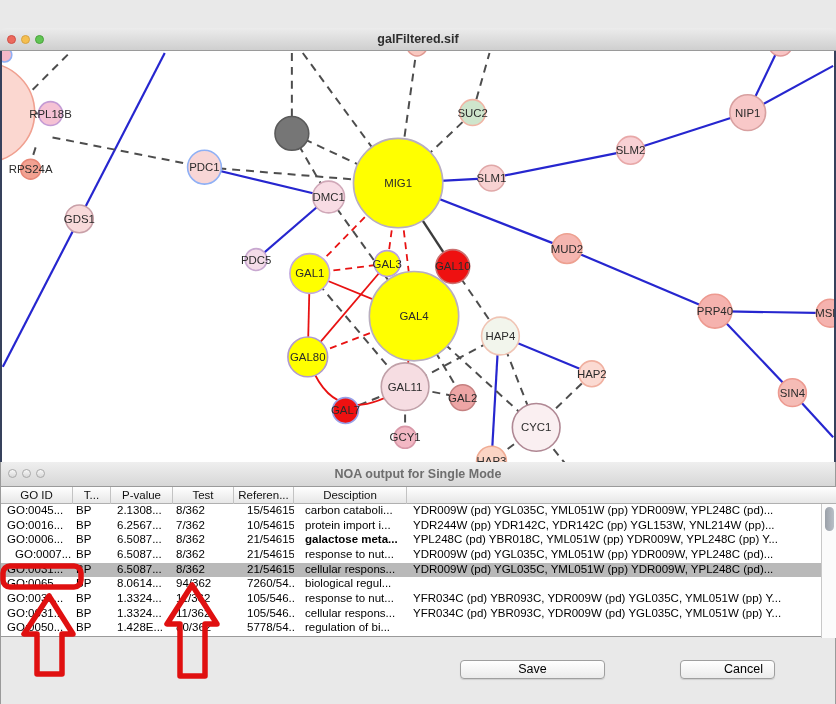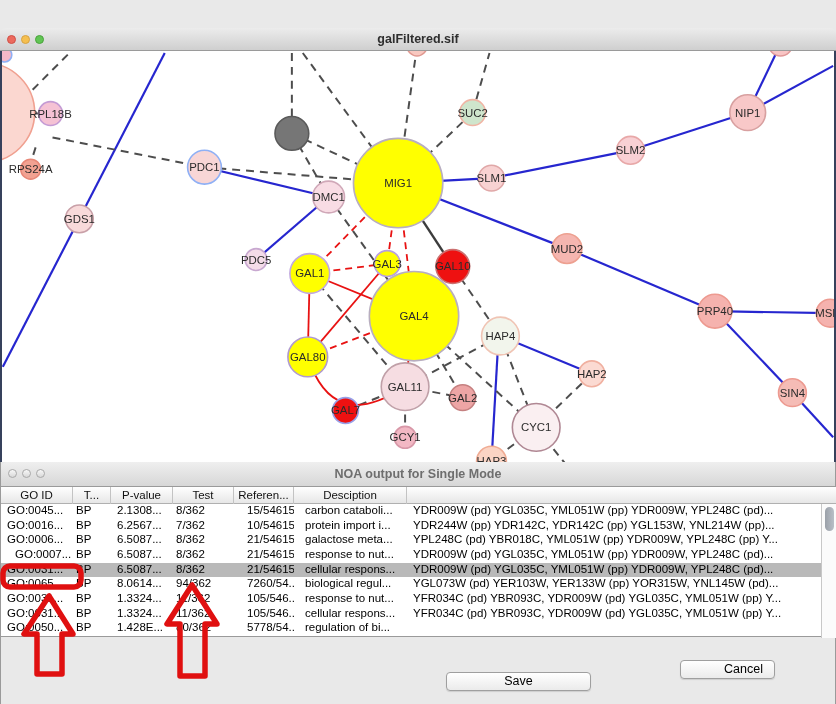--- a/index.html
+++ b/index.html
@@ -48,21 +48,21 @@
   .tcell{font-size:11.5px;color:#000;white-space:nowrap;overflow:hidden;box-sizing:border-box;flex:none;}
 
   .scrolltrack{position:absolute;left:820px;top:42px;width:16px;height:134px;background:#fbfbfb;
     border-left:1px solid #c8c8c8;box-sizing:border-box;}
   .scrollthumb{position:absolute;left:3px;top:3px;width:9px;height:24px;border-radius:5px;
     background:linear-gradient(90deg,#9aa0a8,#b9bfc7);}
 
   .btn{position:absolute;height:19px;background:linear-gradient(#ffffff,#ebebeb);
     border:1px solid #9f9f9f;border-radius:4px;font-size:12.5px;color:#000;
     text-align:center;line-height:17px;box-sizing:border-box;box-shadow:0 1px 1px rgba(0,0,0,.12);}
-  #btn-save{left:445px;top:198px;width:145px;margin-top:12px;}
+  #btn-save{left:459px;top:198px;width:145px;}
   #btn-cancel{left:679px;top:198px;width:95px;padding-left:32px;}
 
   
   #annot{position:absolute;left:0;top:0;width:836px;height:704px;pointer-events:none;z-index:20;}
   .red-shape{stroke:#e01010;stroke-width:5.5;fill:none;stroke-linejoin:round;}
 </style>
 </head>
 <body>
 
 <div id="stage">
@@ -230,21 +230,21 @@
           <div class="tcell" style="width: 60px; padding-left: 13px;">10/54615</div>
           <div class="tcell" style="width: 113px; padding-left: 11px;">protein import i...</div>
           <div class="tcell" style="width: 414px; padding-left: 6px;">YDR244W (pp) YDR142C, YDR142C (pp) YGL153W, YNL214W (pp)...</div>
         </div>
         <div class="trow">
           <div class="tcell" style="width: 72px; padding-left: 6px;">GO:0006...</div>
           <div class="tcell" style="width: 38px; padding-left: 3px;">BP</div>
           <div class="tcell" style="width: 62px; padding-left: 6px;">6.5087...</div>
           <div class="tcell" style="width: 61px; padding-left: 3px;">8/362</div>
           <div class="tcell" style="width: 60px; padding-left: 13px;">21/54615</div>
-          <div class="tcell" style="width: 113px; padding-left: 11px;">galactose meta...</div>
+          <div class="tcell" style="width: 113px; padding-left: 11px; font-weight: bold;">galactose meta...</div>
           <div class="tcell" style="width: 414px; padding-left: 6px;">YPL248C (pd) YBR018C, YML051W (pp) YDR009W, YPL248C (pp) Y...</div>
         </div>
         <div class="trow">
           <div class="tcell" style="width: 72px; padding-left: 14px;">GO:0007...</div>
           <div class="tcell" style="width: 38px; padding-left: 3px;">BP</div>
           <div class="tcell" style="width: 62px; padding-left: 6px;">6.5087...</div>
           <div class="tcell" style="width: 61px; padding-left: 3px;">8/362</div>
           <div class="tcell" style="width: 60px; padding-left: 13px;">21/54615</div>
           <div class="tcell" style="width: 113px; padding-left: 11px;">response to nut...</div>
           <div class="tcell" style="width: 414px; padding-left: 6px;">YDR009W (pd) YGL035C, YML051W (pp) YDR009W, YPL248C (pd)...</div>
@@ -258,21 +258,20 @@
           <div class="tcell" style="width: 113px; padding-left: 11px;">cellular respons...</div>
           <div class="tcell" style="width: 414px; padding-left: 6px;">YDR009W (pd) YGL035C, YML051W (pp) YDR009W, YPL248C (pd)...</div>
         </div>
         <div class="trow">
           <div class="tcell" style="width: 72px; padding-left: 6px;">GO:0065...</div>
           <div class="tcell" style="width: 38px; padding-left: 3px;">BP</div>
           <div class="tcell" style="width: 62px; padding-left: 6px;">8.0614...</div>
           <div class="tcell" style="width: 61px; padding-left: 3px;">94/362</div>
           <div class="tcell" style="width: 60px; padding-left: 13px;">7260/54...</div>
           <div class="tcell" style="width: 113px; padding-left: 11px;">biological regul...</div>
-          <div class="tcell" style="width: 414px; padding-left: 6px;">YGL073W (pd) YER103W, YER133W (pp) YOR315W, YNL145W (pd)...</div>
         </div>
         <div class="trow">
           <div class="tcell" style="width: 72px; padding-left: 6px;">GO:0031...</div>
           <div class="tcell" style="width: 38px; padding-left: 3px;">BP</div>
           <div class="tcell" style="width: 62px; padding-left: 6px;">1.3324...</div>
           <div class="tcell" style="width: 61px; padding-left: 3px;">11/362</div>
           <div class="tcell" style="width: 60px; padding-left: 13px;">105/546...</div>
           <div class="tcell" style="width: 113px; padding-left: 11px;">response to nut...</div>
           <div class="tcell" style="width: 414px; padding-left: 6px;">YFR034C (pd) YBR093C, YDR009W (pd) YGL035C, YML051W (pp) Y...</div>
         </div>

